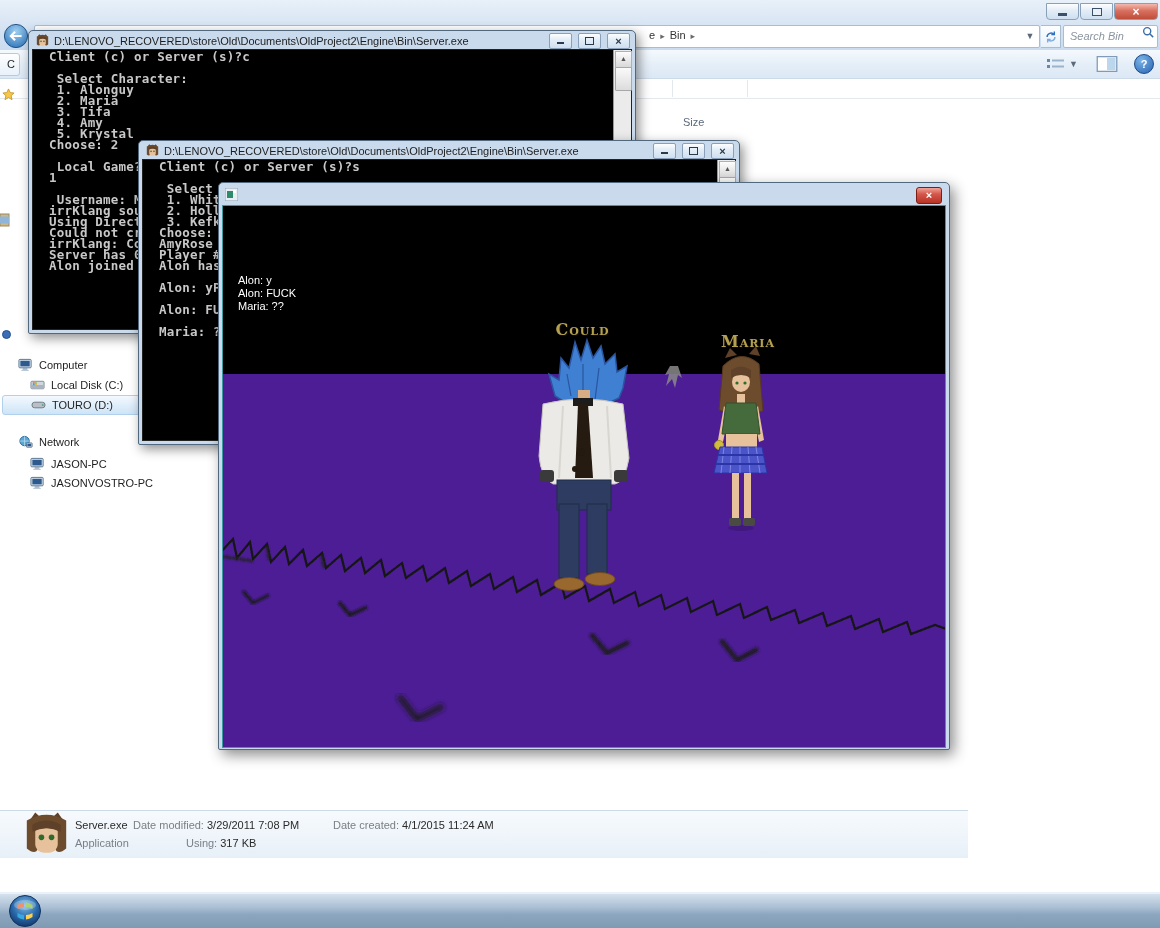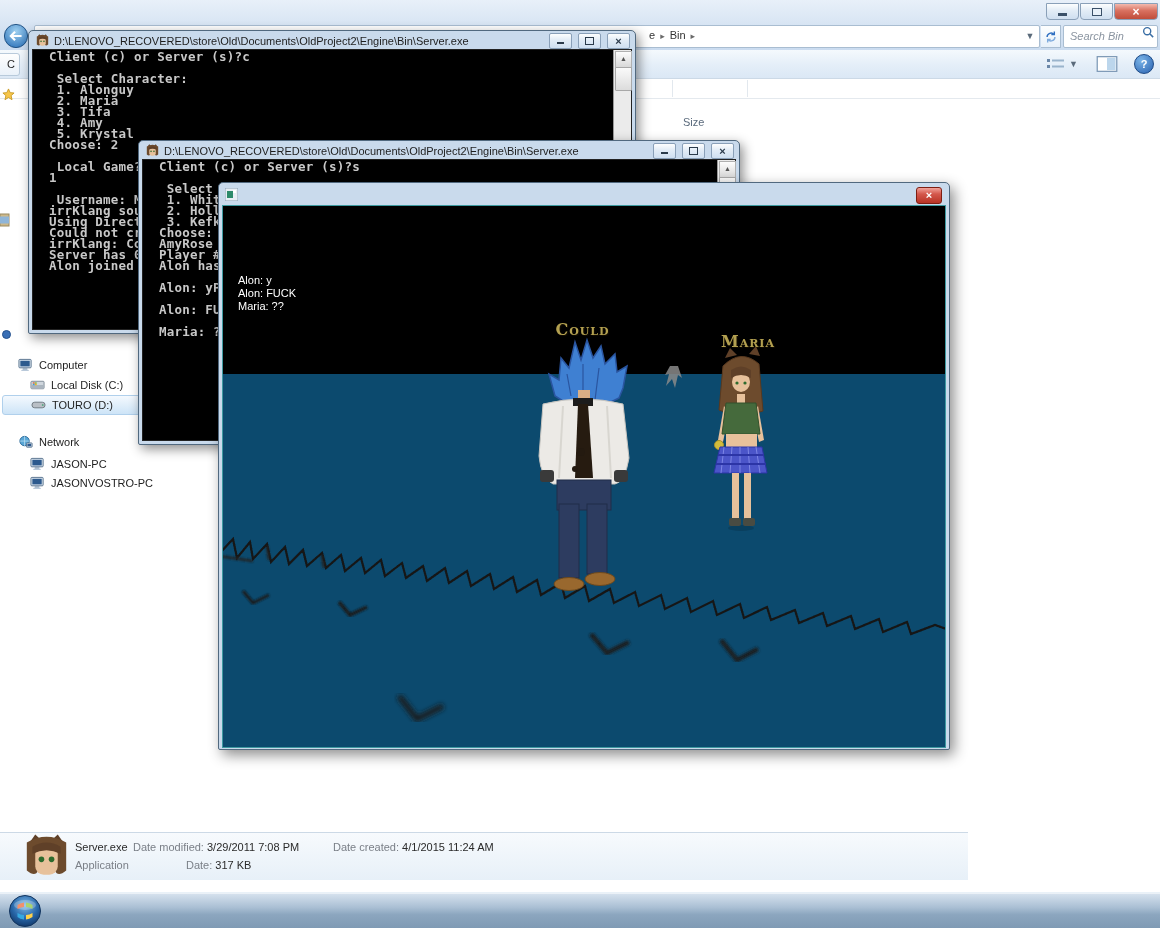--- a/index.html
+++ b/index.html
@@ -35,21 +35,21 @@
   .tb-help{left:1134px;top:4px;width:18px;height:18px;border-radius:50%;
            background:radial-gradient(circle at 35% 30%,#7ab4e8,#2a62b0);color:#fff;font-weight:bold;font-size:11px;text-align:center;line-height:18px;border:1px solid #1d4a86;}
   .tb-caret{color:#5a6a7a;font-size:9px;}
   .ex-header{left:0;top:79px;width:1160px;height:19px;background:#fff;border-bottom:1px solid #e4e9ee;}
   .col-size{left:683px;top:3px;font-size:11px;color:#5a6a7c;margin-top:34px;}
   .col-sep{top:1px;width:1px;height:17px;background:#e2e8ee;}
   
   .side-item{height:18px;display:flex;align-items:center;gap:6px;font-size:11px;color:#1e1e1e;white-space:nowrap;}
   .side-sel{background:linear-gradient(#f4f9fe,#cde4f7);border:1px solid #b0d0ec;border-radius:3px;}
   
-  .ex-details{left:0;top:832px;width:968px;height:47px;
+  .ex-details{left:0;top:810px;width:968px;height:47px;
               background:linear-gradient(#f7fafd,#e7f0f8);border-top:1px solid #ccd9e6;}
   .dt{font-size:11px;white-space:nowrap;}
   .dt .lab{color:#7a7f87;}
   .dt .val{color:#2a2a2a;}
   
   .console{background:#c9daec;border:1px solid #51697f;border-radius:5px 5px 2px 2px;
            box-shadow:3px 4px 12px rgba(0,0,0,.45);}
   .con-title{left:2px;top:1px;right:2px;height:17px;display:flex;align-items:center;gap:5px;padding-left:5px;}
   .con-title-text{font-size:11px;color:#1e1e1e;white-space:nowrap;overflow:hidden;flex:1;}
   .capbtn{width:21px;height:14px;border:1px solid #8aa0b8;border-radius:2px;
@@ -66,21 +66,21 @@
         border:1px solid #b0b0b0;font-size:7px;color:#555;text-align:center;line-height:14px;}
   .sthumb{position:absolute;left:1px;top:17px;width:15px;height:22px;background:linear-gradient(#fafafa,#dcdcdc);
           border:1px solid #a8a8a8;border-radius:1px;}
   
   .game{left:218px;top:182px;width:730px;height:566px;background:#c9daec;border:1px solid #51697f;
         border-radius:5px 5px 2px 2px;box-shadow:4px 5px 14px rgba(0,0,0,.45);}
   .game-title{left:2px;top:1px;right:2px;height:20px;display:flex;align-items:center;padding:0 4px;}
   .game-close{position:absolute;right:5px;top:3px;width:24px;height:15px;border:1px solid #7e1e12;border-radius:3px;
               background:linear-gradient(#f2a39a,#d4584c 40%,#b83325);color:#fff;font-weight:bold;font-size:11px;
               text-align:center;line-height:14px;}
-  .game-body{left:3px;top:22px;width:722px;height:541px;background:#0c4a6e;border:1px solid #3d9aa0;overflow:hidden;}
+  .game-body{left:3px;top:22px;width:722px;height:541px;background:#4c1d95;border:1px solid #3d9aa0;overflow:hidden;}
   .sky{position:absolute;left:0;top:0;width:722px;height:168px;background:#000;}
   .chat{position:absolute;left:15px;top:68px;margin:0;white-space:pre;font-family:"Liberation Sans",sans-serif;
         font-size:11px;line-height:13px;color:#fff;}
   .nlabel{position:absolute;font-family:"DejaVu Serif",serif;font-weight:bold;font-variant:small-caps;
           font-size:16px;letter-spacing:1px;color:#b3a050;text-align:center;text-shadow:1px 1px 1px rgba(30,20,0,.7);}
   .scene{position:absolute;left:0;top:0;}
   
   .taskbar{left:0;top:892px;width:1160px;height:36px;z-index:100;
            background:linear-gradient(#d8e3ef,#aabfd4 40%,#8ca6bf 60%,#7e99b3);
            border-top:1px solid #e9f1f8;box-shadow:inset 0 1px 0 rgba(255,255,255,.5);}
@@ -247,21 +247,21 @@
         <circle cx="6.2" cy="9" r="1" fill="#2e6b2e"></circle>
           <circle cx="9.8" cy="9" r="1" fill="#2e6b2e"></circle>
       </svg>
     </div>
     <div class="abs dt" style="left:75px;top:8px;"><span class="val">Server.exe</span></div>
     <div class="abs dt" style="left:75px;top:26px;"><span class="lab">Application</span></div>
     <div class="abs dt" style="left:133px;top:8px;">
       <span class="lab">Date modified:</span> <span class="val">3/29/2011 7:08 PM</span>
     </div>
     <div class="abs dt" style="left:186px;top:26px;">
-      <span class="lab">Date:</span> <span class="val">317 KB</span>
+      <span class="lab">Using:</span> <span class="val">317 KB</span>
     </div>
     <div class="abs dt" style="left:333px;top:8px;">
       <span class="lab">Date created:</span> <span class="val">4/1/2015 11:24 AM</span>
     </div>
   </div>
 </div>
 
 <div class="abs console" style="left:28px;top:30px;width:606px;height:302px;z-index:10;">
   <div class="abs con-title">
     <svg width="13" height="13" viewBox="0 0 16 16">

